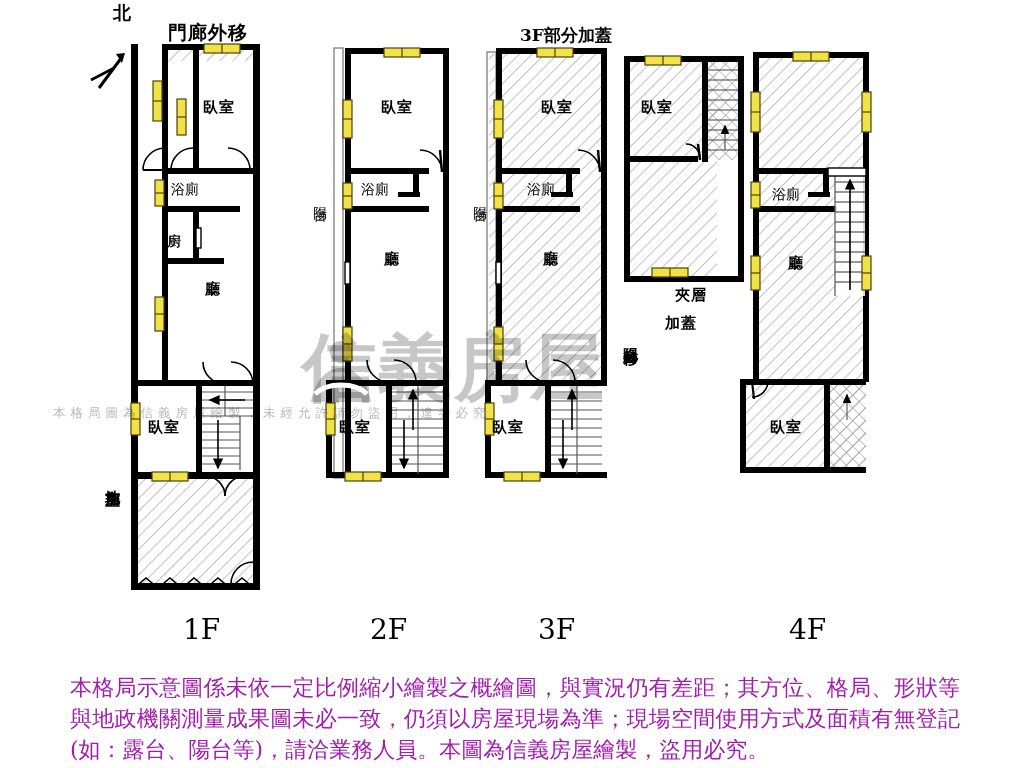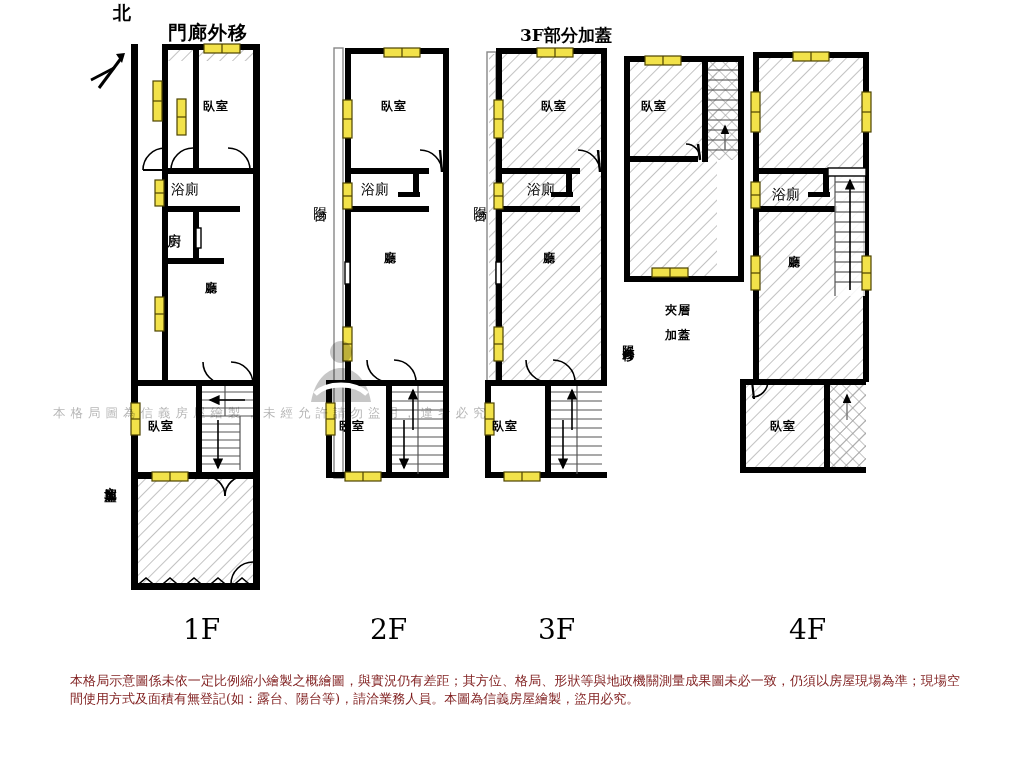--- a/index.html
+++ b/index.html
@@ -7,32 +7,32 @@
     width:1024px;height:768px;background:#ffffff;
     font-family:"DejaVu Serif","Liberation Serif",serif;
     position:relative;overflow:hidden;
   }
   #stage{position:absolute;left:0;top:0;width:1024px;height:768px;}
   svg.plan{position:absolute;left:0;top:0;width:1024px;height:768px;}
 
   
   .lbl{position:absolute;color:#000;font-family:"DejaVu Serif","Liberation Serif",serif;
        white-space:nowrap;line-height:1;}
-  .rm{font-size:12px;font-weight:bold;letter-spacing:1px;}
+  .rm{font-size:15px;font-weight:bold;letter-spacing:1px;}
   .rm-sm{font-size:14px;font-weight:normal;letter-spacing:0px;}
   .hdr{font-size:19px;font-weight:bold;letter-spacing:1px;}
   .hdr2{font-size:17px;font-weight:bold;letter-spacing:0px;}
   .vert{writing-mode:vertical-rl;text-orientation:upright;line-height:1.05;}
   .floor{font-size:28px;font-family:"DejaVu Serif","Liberation Serif",serif;}
   .north{font-size:18px;font-weight:bold;}
 
   
   #disclaimer{
     position:absolute;left:70px;top:672px;width:890px;
-    font-size:13px;line-height:1.42;color:#7f1d1d;
+    font-size:22px;line-height:1.42;color:#a21caf;
     font-family:"DejaVu Serif","Liberation Serif",serif;
     text-align:justify;letter-spacing:0px;
   }
   #disclaimer p{margin:0;}
 
   
   #wm{position:absolute;left:302px;top:330px;width:420px;height:110px;
       pointer-events:none;}
   #wm .wmtext{position:absolute;left:0;top:0;font-size:74px;font-weight:bold;
       color:rgba(0,0,0,0.22);font-family:"DejaVu Sans","Liberation Sans",sans-serif;
@@ -354,20 +354,23 @@
         <rect x="751" y="182" width="9" height="26" fill="#f2e24a" stroke="#4d4400" stroke-width="1.2"></rect>
         <line x1="751" y1="195" x2="760" y2="195" stroke="#4d4400" stroke-width="1.2"></line>
         <rect x="751" y="256" width="9" height="34" fill="#f2e24a" stroke="#4d4400" stroke-width="1.2"></rect>
         <line x1="751" y1="273" x2="760" y2="273" stroke="#4d4400" stroke-width="1.2"></line>
         <rect x="862" y="256" width="9" height="34" fill="#f2e24a" stroke="#4d4400" stroke-width="1.2"></rect>
         <line x1="862" y1="273" x2="871" y2="273" stroke="#4d4400" stroke-width="1.2"></line>
       </g>
     </g>
   </svg>
 
+  <div id="wm">
+    <div class="wmtext">信義房屋</div>
+  </div>
   <svg id="wmmark" viewBox="0 0 72 72">
     <circle cx="36" cy="16" r="11" fill="rgba(0,0,0,0.22)"></circle>
     <path d="M6,66 C10,42 24,32 36,32 C48,32 62,42 66,66 Z" fill="rgba(0,0,0,0.22)"></path>
     <path d="M10,58 C22,46 50,46 62,58" fill="none" stroke="#fff" stroke-width="5"></path>
   </svg>
   <div id="wmline">本格局圖為信義房屋繪製，未經允許請勿盜用，違者必究</div>
 
   <div class="lbl north" style="left:113px;top:4px;">北</div>
 
   <div class="lbl hdr" style="left:168px;top:23px;">門廊外移</div>
@@ -387,21 +390,21 @@
   <div class="lbl hdr2" style="left:520px;top:27px;">3F部分加蓋</div>
   <div class="lbl rm-sm vert" style="left:473px;top:196px;">陽台</div>
   <div class="lbl rm" style="left:541px;top:100px;">臥室</div>
   <div class="lbl rm-sm" style="left:527px;top:182px;">浴廁</div>
   <div class="lbl rm" style="left:543px;top:252px;">廳</div>
   <div class="lbl rm" style="left:492px;top:420px;">臥室</div>
   <div class="lbl rm vert" style="left:622px;top:336px;">陽台外移</div>
 
   <div class="lbl rm" style="left:641px;top:100px;">臥室</div>
   <div class="lbl rm" style="left: 665px; top: 288px; width: 52px; line-height: 1.05;" style2="">
-      <span style="display:block;text-align:left;margin-top:16px;">夾層</span>
+      <span style="display:block;text-align:center;">夾層</span>
       <span style="display:block;text-align:left;margin-top:12px;">加蓋</span>
     </div>
 
   <div class="lbl rm-sm" style="left:772px;top:187px;">浴廁</div>
   <div class="lbl rm" style="left:788px;top:256px;">廳</div>
   <div class="lbl rm" style="left:770px;top:420px;">臥室</div>
 
   <div class="lbl floor" style="left:183px;top:616px;">1F</div>
   <div class="lbl floor" style="left:370px;top:616px;">2F</div>
   <div class="lbl floor" style="left:538px;top:616px;text-align:right;">3F</div>

